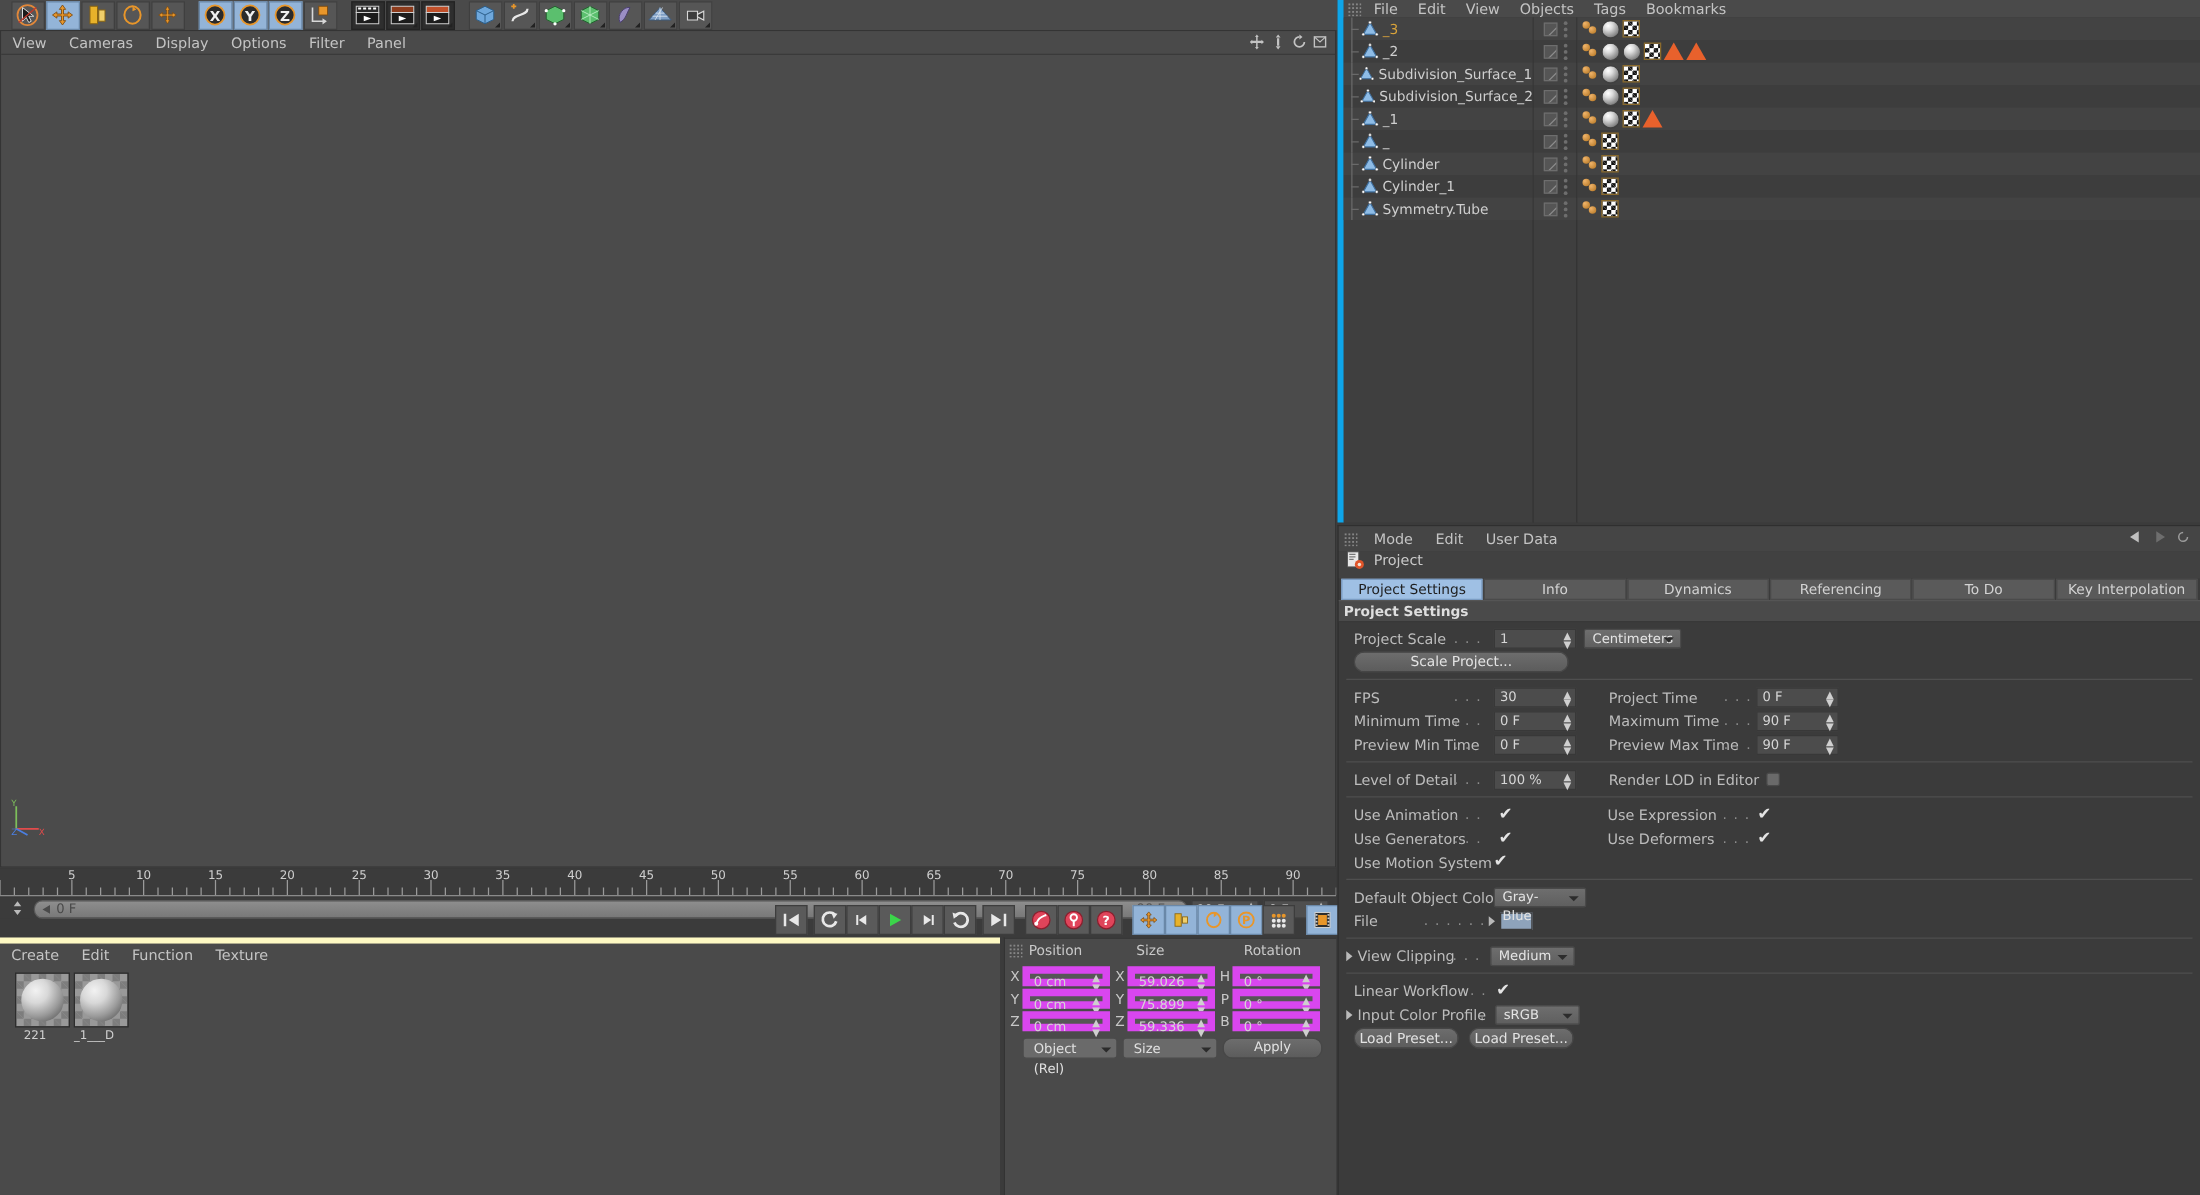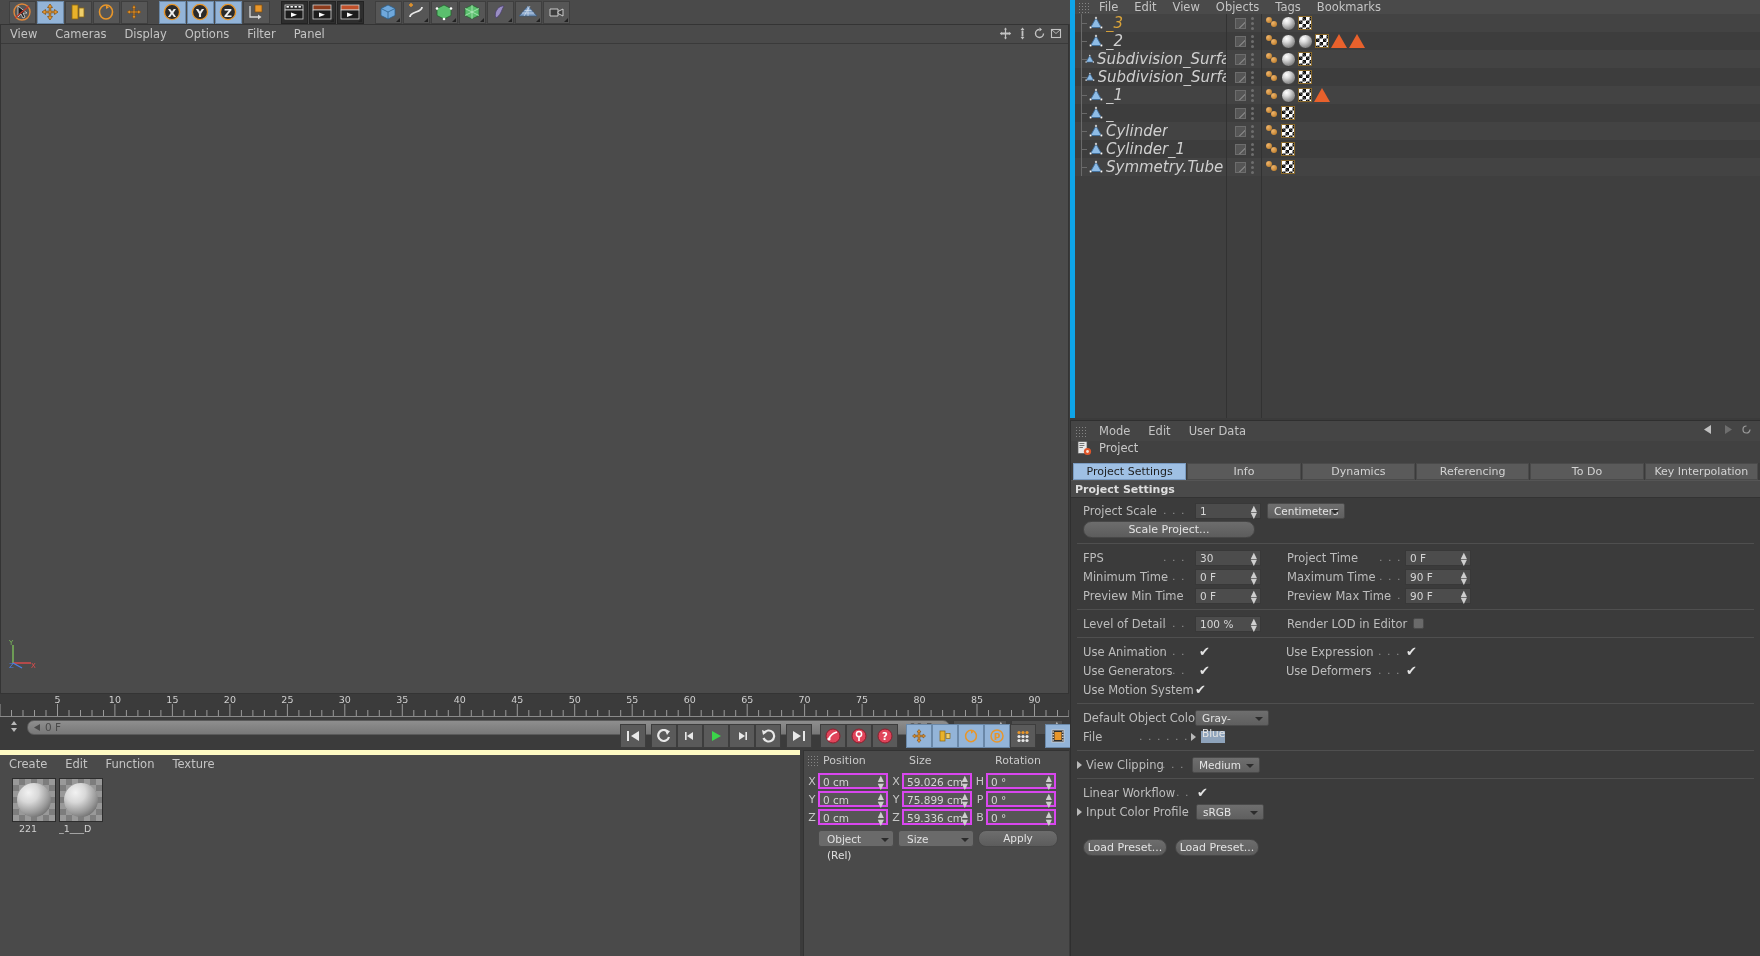--- a/index.html
+++ b/index.html
@@ -128,21 +128,21 @@
   .grip {
     width: 11px; height: 11px; margin-right: 5px;
     background-image: radial-gradient(#9a9a9a 40%, transparent 42%);
     background-size: 3px 3px; opacity:.75;
   }
   .cm-col-title { font-size: 11px; color:#c9c9c9; }
   .cm-rows { padding: 2px 2px 0 2px; }
   .cm-row { display:flex; align-items:center; height: 18px; gap: 0px; }
   .cm-axis { width: 12px; text-align:center; font-size: 11px; color:#c7c7c7; }
   .cm-field {
-    width: 70px; height: 16px; background:#565656; border: 2px solid #d946ef;
+    width: 70px; height: 16px; background:#565656; border: 6px solid #d946ef;
     font-size: 10.5px; color:#d5d5d5; line-height:15px; padding: 0 3px;
     position:relative; margin-right: 2px;
   }
   .cm-field .arr { position:absolute; right:2px; top:0px; font-size:8px; line-height:8px; color:#cfcfcf;}
   .cm-footer { display:flex; align-items:center; gap: 4px; padding: 4px 4px 0 14px; }
   .cm-drop {
     height: 17px; background:#6a6a6a; border:1px solid #4b4b4b; border-radius:3px;
     font-size:10.5px; line-height:16px; padding: 0 14px 0 8px; position:relative; color:#e0e0e0;
   }
   .cm-drop::after {
@@ -172,22 +172,22 @@
   .om-row { height: 18px; display:flex; align-items:center; }
   .om-row:nth-child(odd) { background: #434343; }
   .om-row:nth-child(even) { background: #3d3d3d; }
   .om-indent { width: 14px; height:18px; position:relative; }
   .om-indent::before {
     content:''; position:absolute; left:6px; top:0; bottom:0; width:1px; background:#6a6a6a;
   }
   .om-indent::after {
     content:''; position:absolute; left:6px; top:9px; width:6px; height:1px; background:#6a6a6a;
   }
-  .om-name { font-size: 15px; color: #cfcfcf; white-space:nowrap; overflow:hidden;
-             text-overflow: clip; margin-left:3px;font-style:italic;}
+  .om-name { font-size: 11px; color: #cfcfcf; white-space:nowrap; overflow:hidden;
+             text-overflow: clip; margin-left:3px;}
   .om-name.hl { color: #d9a33a; }
   .om-icon-tri { width: 14px; height: 14px; }
 
   .om-checkrow { height:18px; display:flex; align-items:center; justify-content:center; gap:5px;}
   .om-check {
     width: 11px; height: 11px; background:#555; border:1px solid #6d6d6d;
     position:relative; overflow:hidden;
   }
   .om-check::after{
     content:''; position:absolute; left:-3px; top:5px; width:20px; height:1px;
@@ -1240,21 +1240,21 @@
         <span class="chk" style="margin-left:8px">✔</span>
       </div>
 
       <div class="prow" style="padding-left:6px">
         <span class="tri-right"></span>
         <span class="plabel" style="width:98px">Input Color Profile</span>
         <span class="dots-fill" style="max-width:8px">.</span>
         <span class="pdrop" style="width:68px; margin-left:4px">sRGB</span>
       </div>
 
-      <div class="prow" style="padding-left:12px; gap:8px; margin-top:17px">
+      <div class="prow" style="padding-left:12px; gap:8px; margin-top:0">
         <span class="pbtn-wide" style="width:84px">Load Preset...</span>
         <span class="pbtn-wide" style="width:84px">Load Preset...</span>
       </div>
 
     </div>
   </div>
 
 </div>
 
 </body></html>

